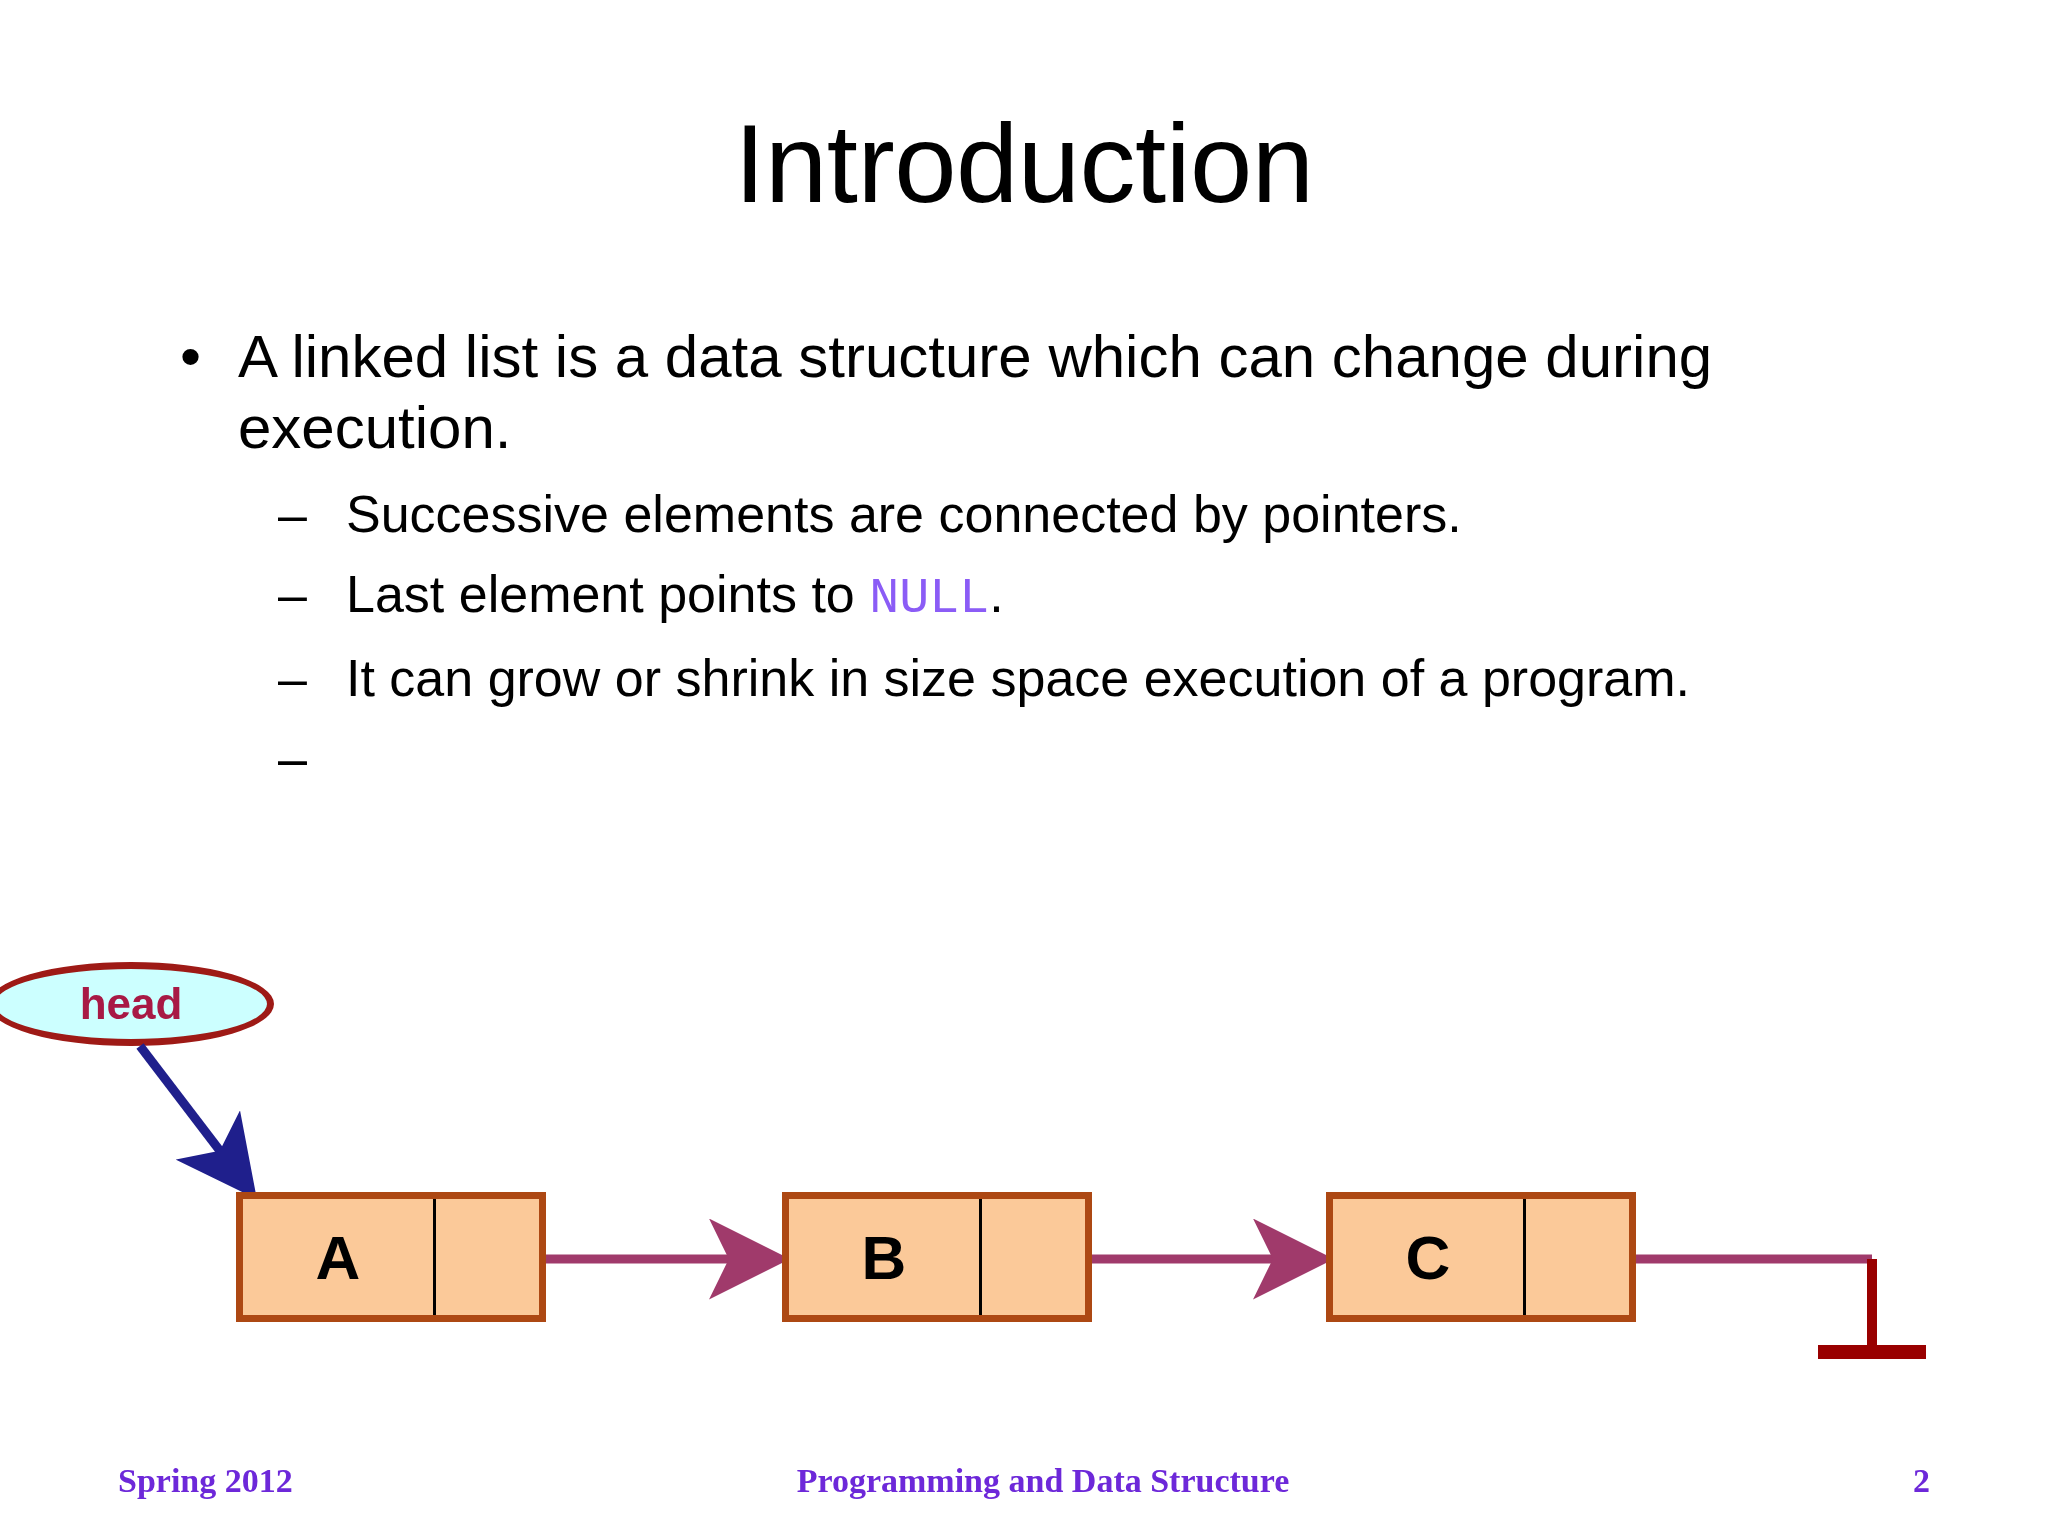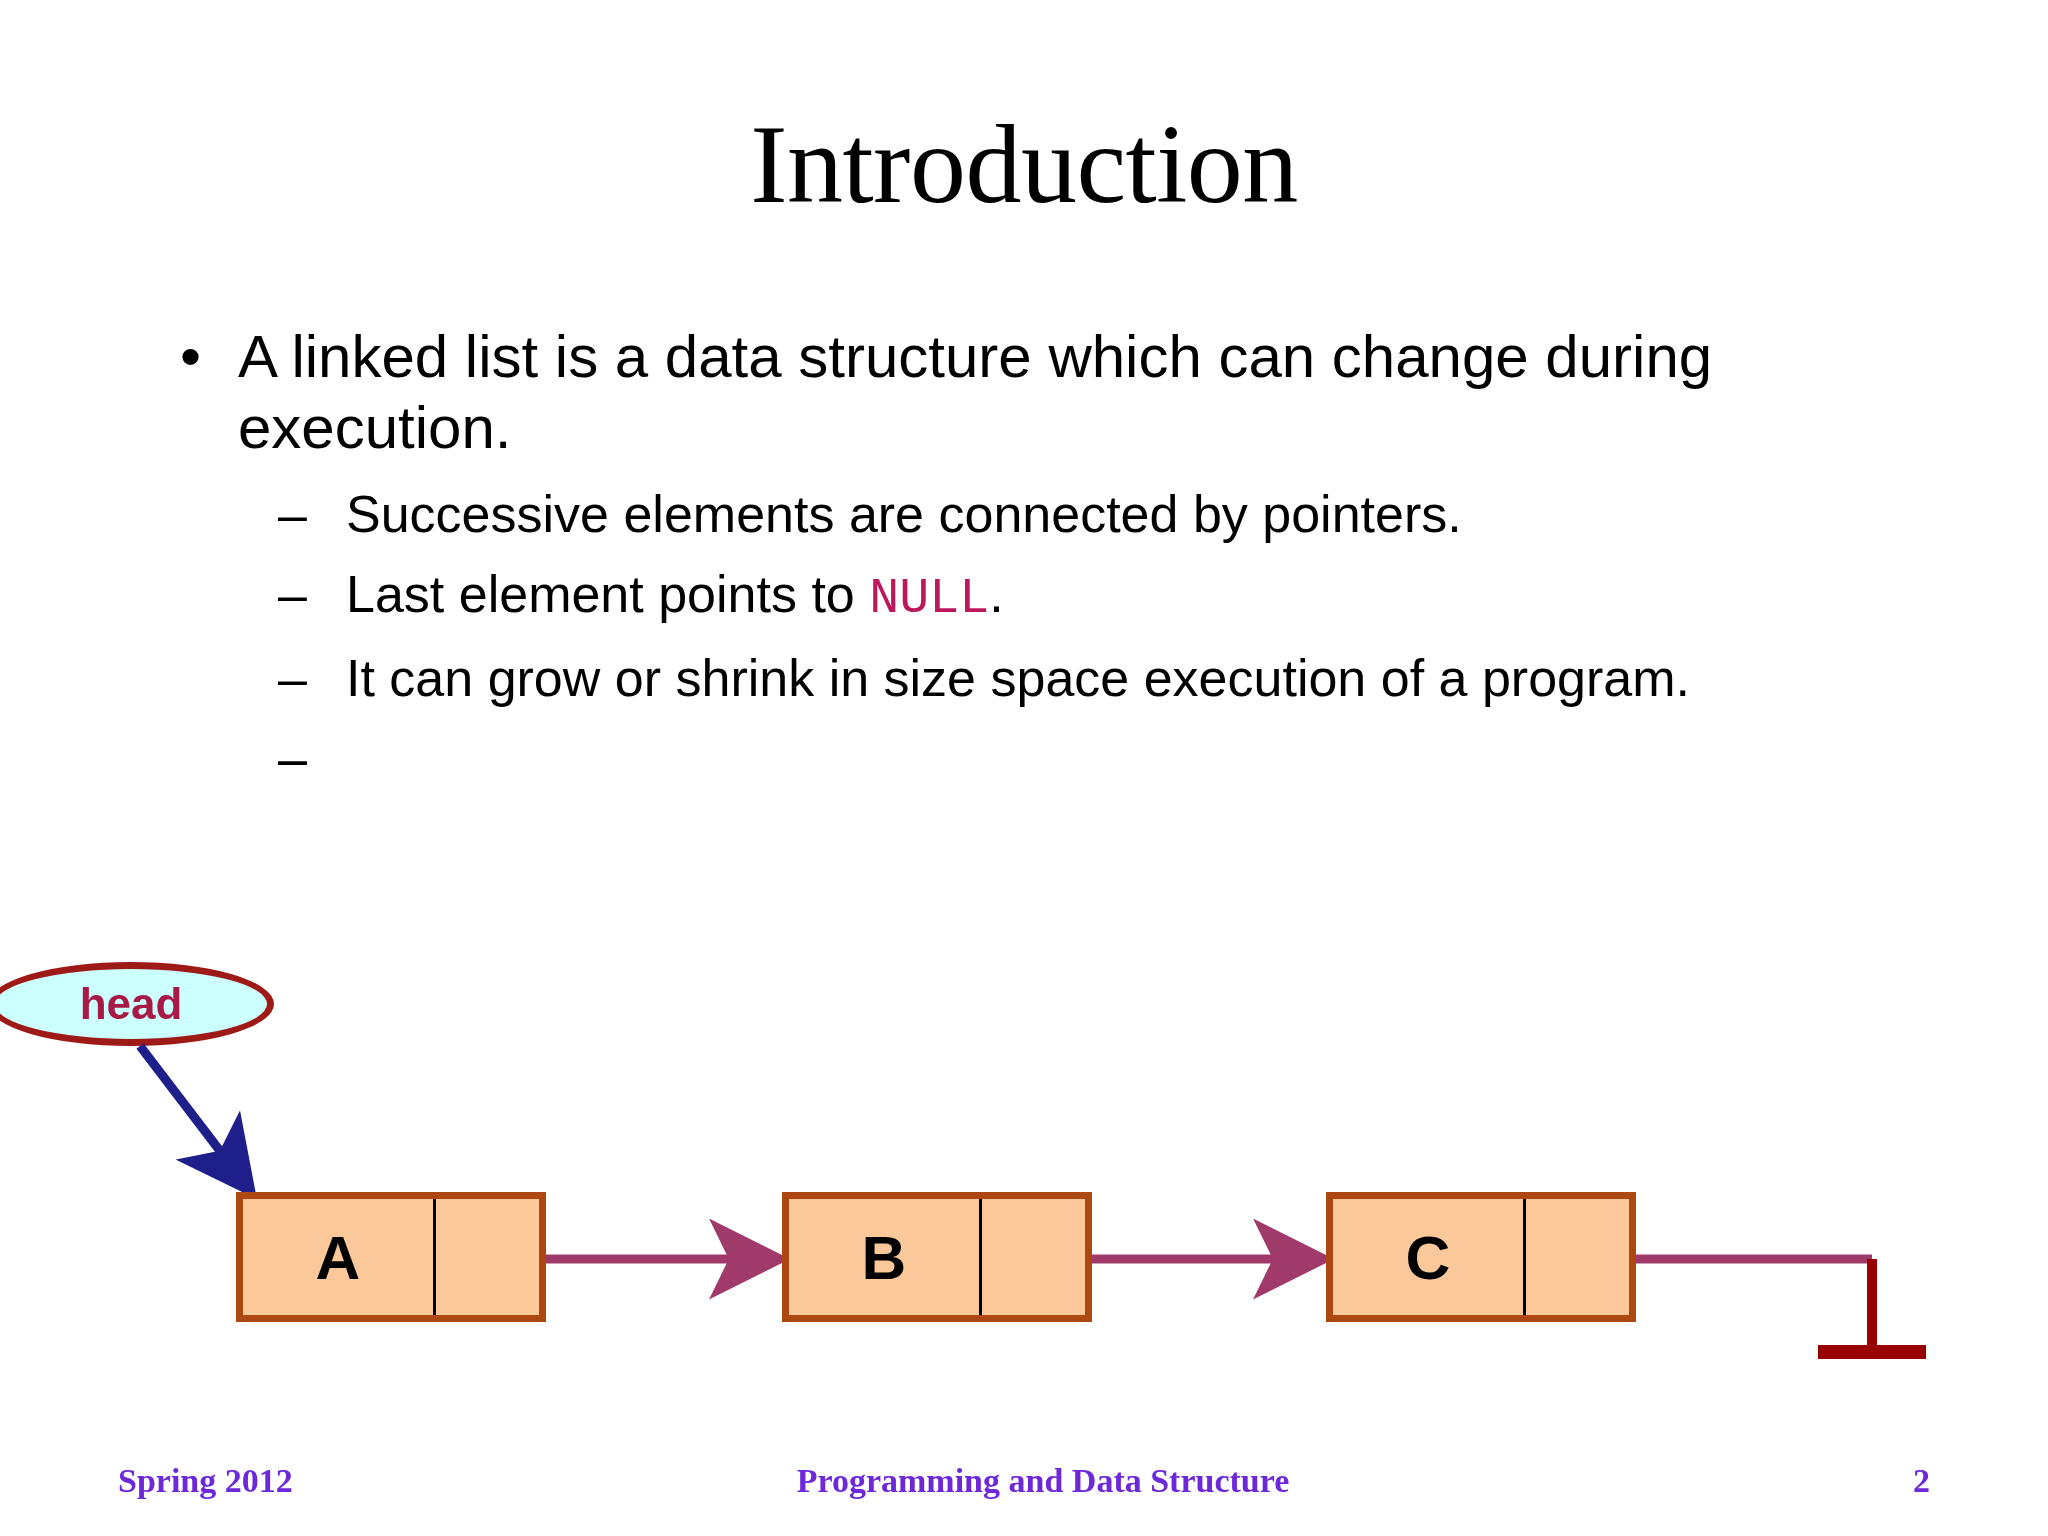--- a/index.html
+++ b/index.html
@@ -23,21 +23,21 @@
     position: absolute;
     left: 0;
     top: 108px;
     width: 2048px;
     text-align: center;
     font-size: 112px;
     line-height: 1.0;
     font-weight: 400;
     color: #000000;
     letter-spacing: -0.5px;
-    font-family: Liberation Serif, serif;
+    font-family: Liberation Sans, sans-serif;
   }
 
   
   #body-text {
     position: absolute;
     left: 150px;
     top: 322px;
     width: 1790px;
   }
 
@@ -69,21 +69,21 @@
   .bullet-l2 .marker {
     position: absolute;
     left: 128px;
     top: 0;
     font-size: 52px;
     line-height: 1.16;
     color: #000000;
   }
   .code-null {
     font-family: "Liberation Mono", "DejaVu Sans Mono", monospace;
-    color: #be185d;
+    color: #8b5cf6;
     font-size: 50px;
   }
 
   
   #head-ellipse {
     position: absolute;
     left: -12px;
     top: 962px;
     width: 286px;
     height: 84px;

